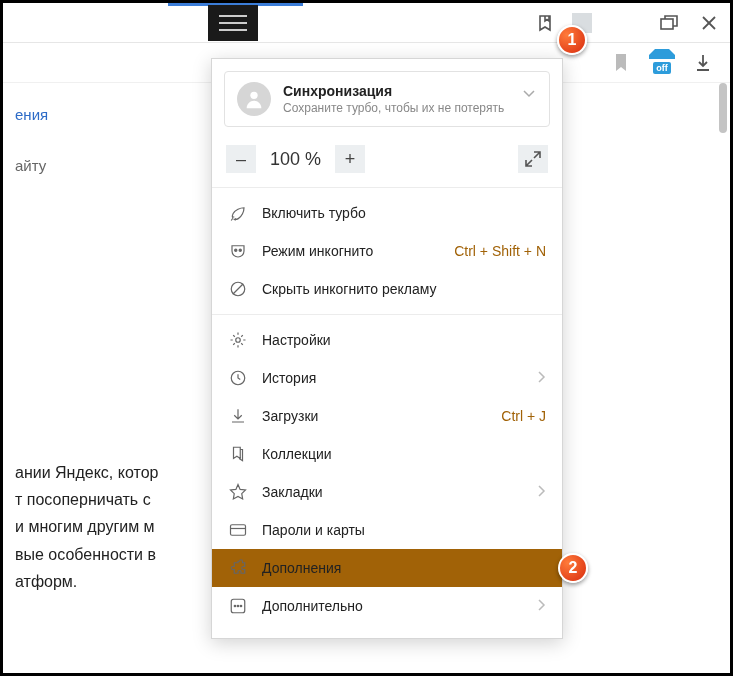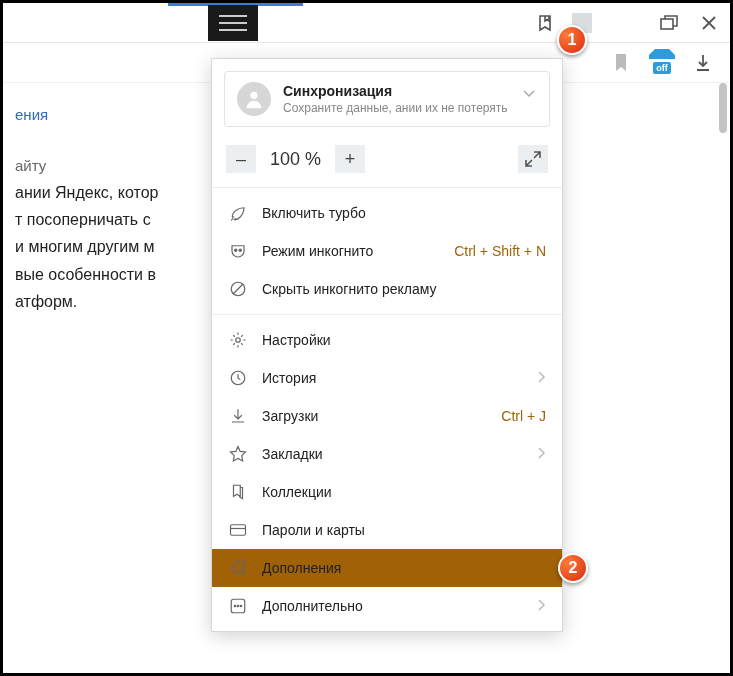--- a/index.html
+++ b/index.html
@@ -98,31 +98,31 @@
       left: 0;
       top: 80px;
       width: 210px;
       padding: 18px 0 0 0;
       color: #333;
       font-size: 15px;
       line-height: 1.8;
     }
     .content-bg .link { color: #2d6bc7; padding-left: 12px; }
     .content-bg .plain { color: #666; padding-left: 12px; margin-top: 24px;}
-    .content-bg .para { padding-left: 12px; font-size: 16px; line-height: 1.7; color: #222;}
+    .content-bg .para { margin-top: 280px; padding-left: 12px; font-size: 16px; line-height: 1.7; color: #222;}
     .dropdown {
       position: absolute;
       left: 208px;
       top: 55px;
       width: 352px;
       background: #fff;
       border: 1px solid #d6d6d6;
       box-shadow: 0 4px 18px rgba(0,0,0,0.18);
       z-index: 50;
-      padding-bottom: 6px;
+      padding-bottom: 13px;
     }
     .sync-card {
       margin: 12px 12px 10px 12px;
       border: 1px solid #e2e2e2;
       border-radius: 4px;
       padding: 10px 12px;
       display: flex;
       align-items: center;
       gap: 12px;
       position: relative;
@@ -313,21 +313,21 @@
 
   <div class="sync-card">
     <div class="avatar">
       <svg width="22" height="22" viewBox="0 0 24 24" fill="#fff">
           <circle cx="12" cy="8" r="4"></circle>
           <path d="M4 22c0-4.4 3.6-8 8-8s8 3.6 8 8"></path>
         </svg>
     </div>
     <div class="sync-text">
       <div class="title">Синхронизация</div>
-      <div class="sub">Сохраните данные, ании их не потерять</div>
+      <div class="sub">Сохраните турбо, чтобы их не потерять</div>
     </div>
     <div class="sync-chevron">
       <svg width="12" height="8" viewBox="0 0 12 8" fill="none" stroke="currentColor" stroke-width="1.5">
           <path d="M1 1l5 5 5-5"></path>
         </svg>
     </div>
   </div>
 
   <div class="zoom-row">
     <div class="zoom-btn">–</div>
@@ -406,43 +406,43 @@
           <path d="M12 3v12M7 11l5 5 5-5M4 20h16"></path>
         </svg>
     </span>
     <span>Загрузки</span>
     <span class="shortcut">Ctrl + J</span>
   </div>
 
   <div class="menu-item">
     <span class="ic">
       <svg width="18" height="18" viewBox="0 0 24 24" fill="none" stroke="currentColor" stroke-width="1.6">
+          <path d="M6 3h9v15l-4.5-3L6 18V3zM15 6h3v15l-4.5-3"></path>
+        </svg>
+    </span>
+    <span>Коллекции</span>
+  </div>
+
+  <div class="menu-item">
+    <span class="ic">
+      <svg width="18" height="18" viewBox="0 0 24 24" fill="none" stroke="currentColor" stroke-width="1.6">
           <path d="M12 2l2.8 6.6L22 9.3l-5 4.9 1.2 7.1L12 18l-6.2 3.3L7 14.2 2 9.3l7.2-.7L12 2z"></path>
         </svg>
     </span>
     <span>Закладки</span>
     <span class="chev">
       <svg width="8" height="12" viewBox="0 0 8 12" fill="none" stroke="currentColor" stroke-width="1.5">
           <path d="M1 1l5 5-5 5"></path>
         </svg>
     </span>
   </div>
 
   <div class="menu-item">
     <span class="ic">
       <svg width="18" height="18" viewBox="0 0 24 24" fill="none" stroke="currentColor" stroke-width="1.6">
-          <path d="M6 3h9v15l-4.5-3L6 18V3zM15 6h3v15l-4.5-3"></path>
-        </svg>
-    </span>
-    <span>Коллекции</span>
-  </div>
-
-  <div class="menu-item">
-    <span class="ic">
-      <svg width="18" height="18" viewBox="0 0 24 24" fill="none" stroke="currentColor" stroke-width="1.6">
           <rect x="2" y="5" width="20" height="14" rx="2"></rect>
           <line x1="2" y1="10" x2="22" y2="10"></line>
         </svg>
     </span>
     <span>Пароли и карты</span>
   </div>
 
   <div class="menu-item hover">
     <span class="ic">
       <svg width="18" height="18" viewBox="0 0 24 24" fill="none" stroke="currentColor" stroke-width="1.6">

